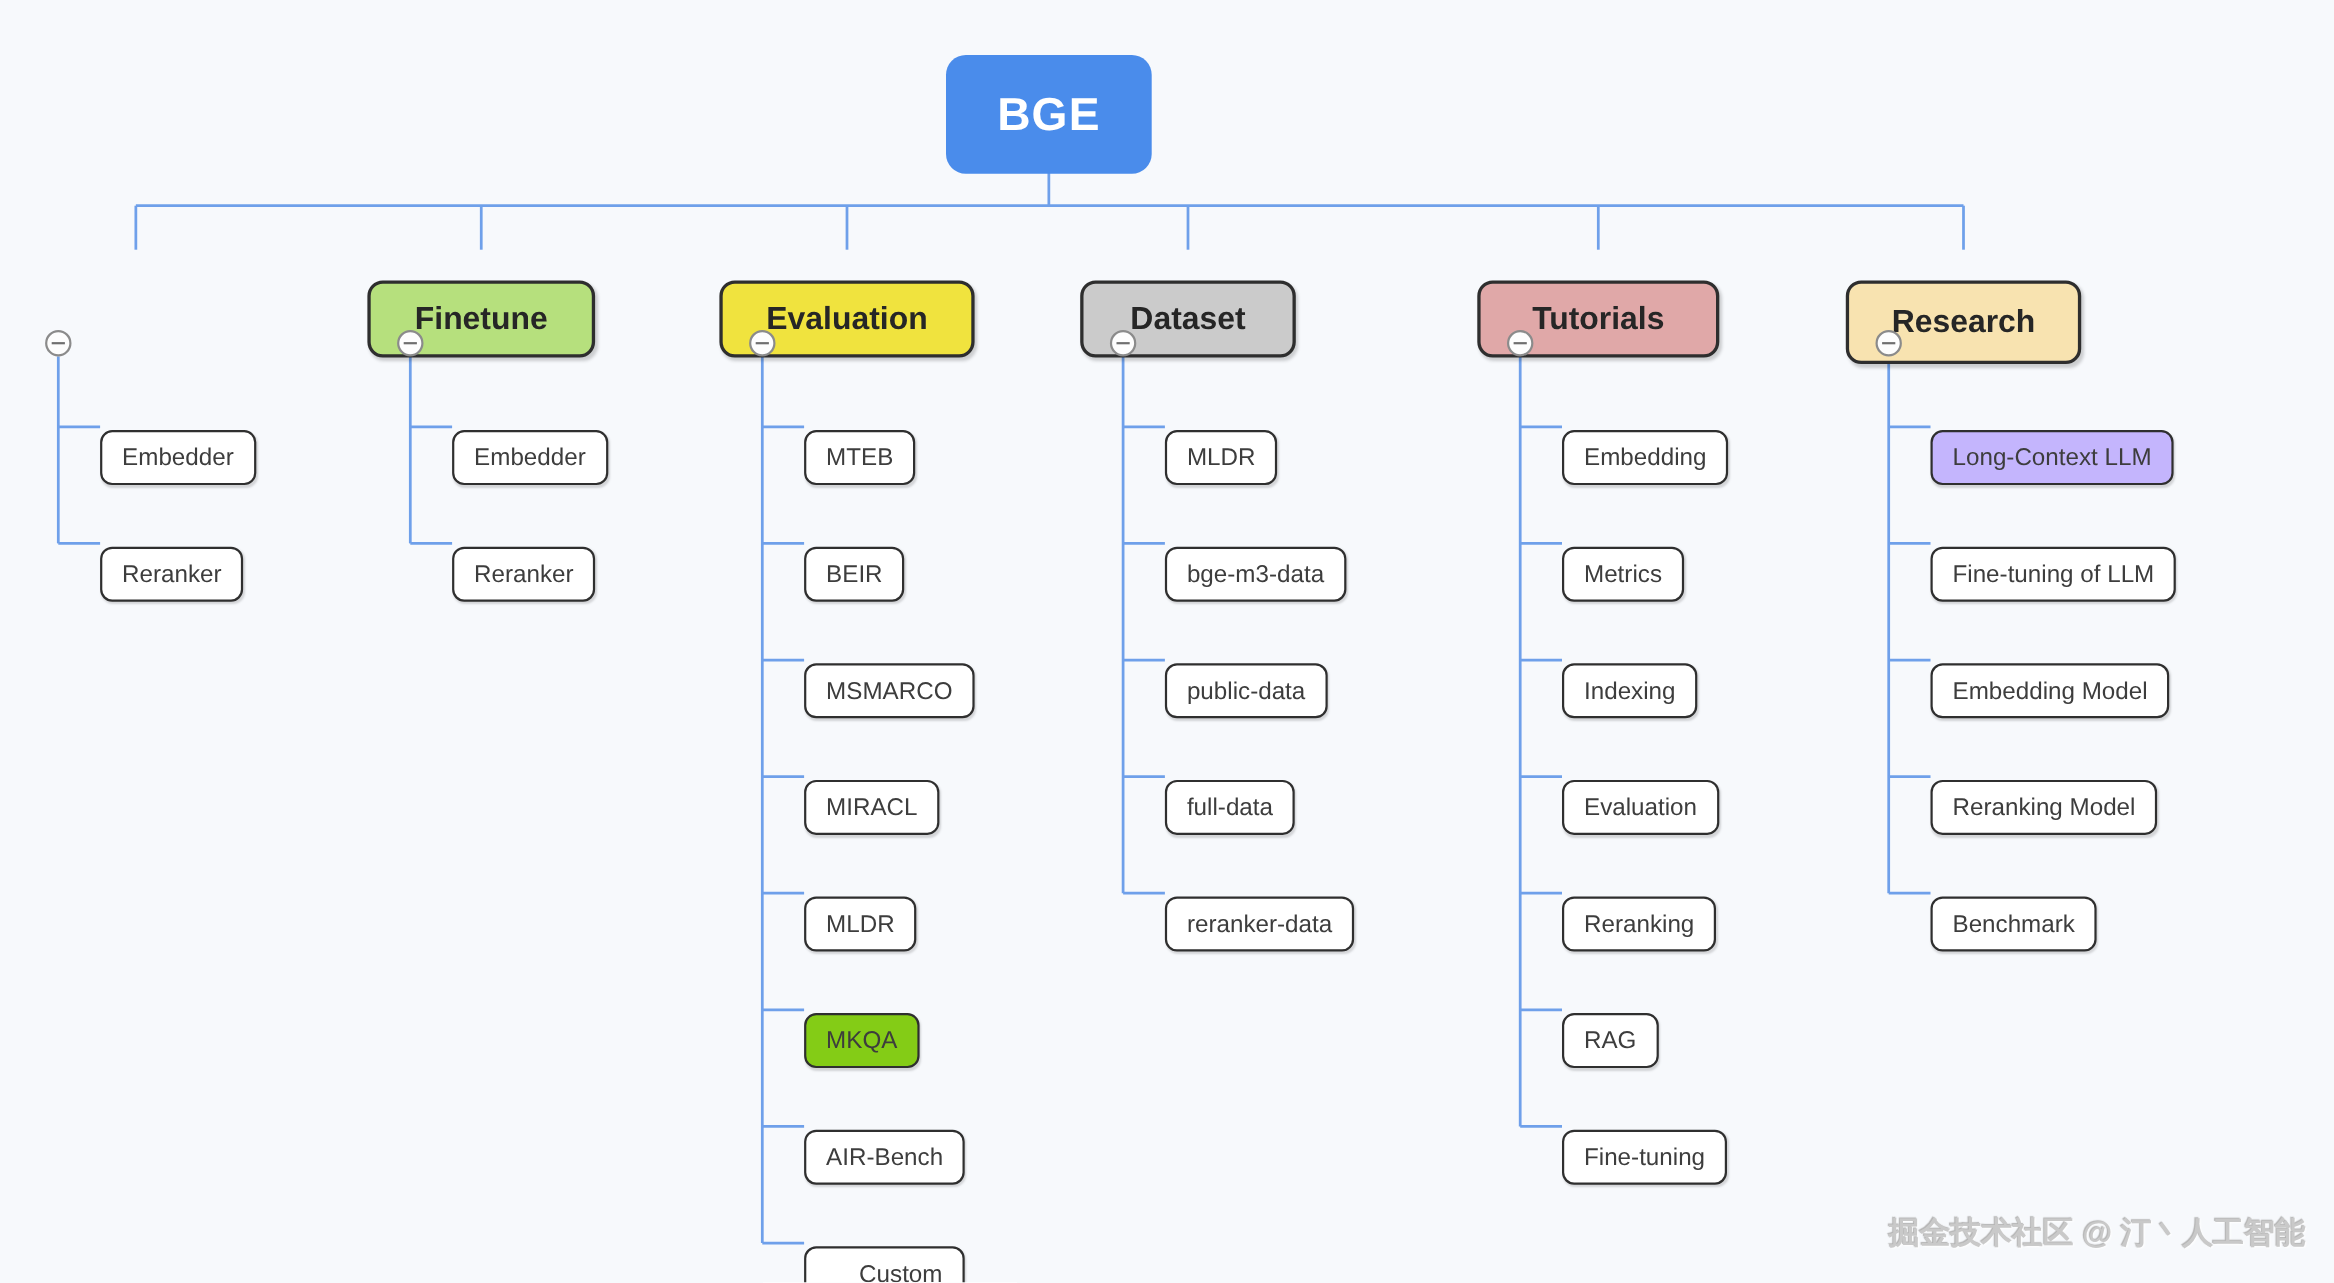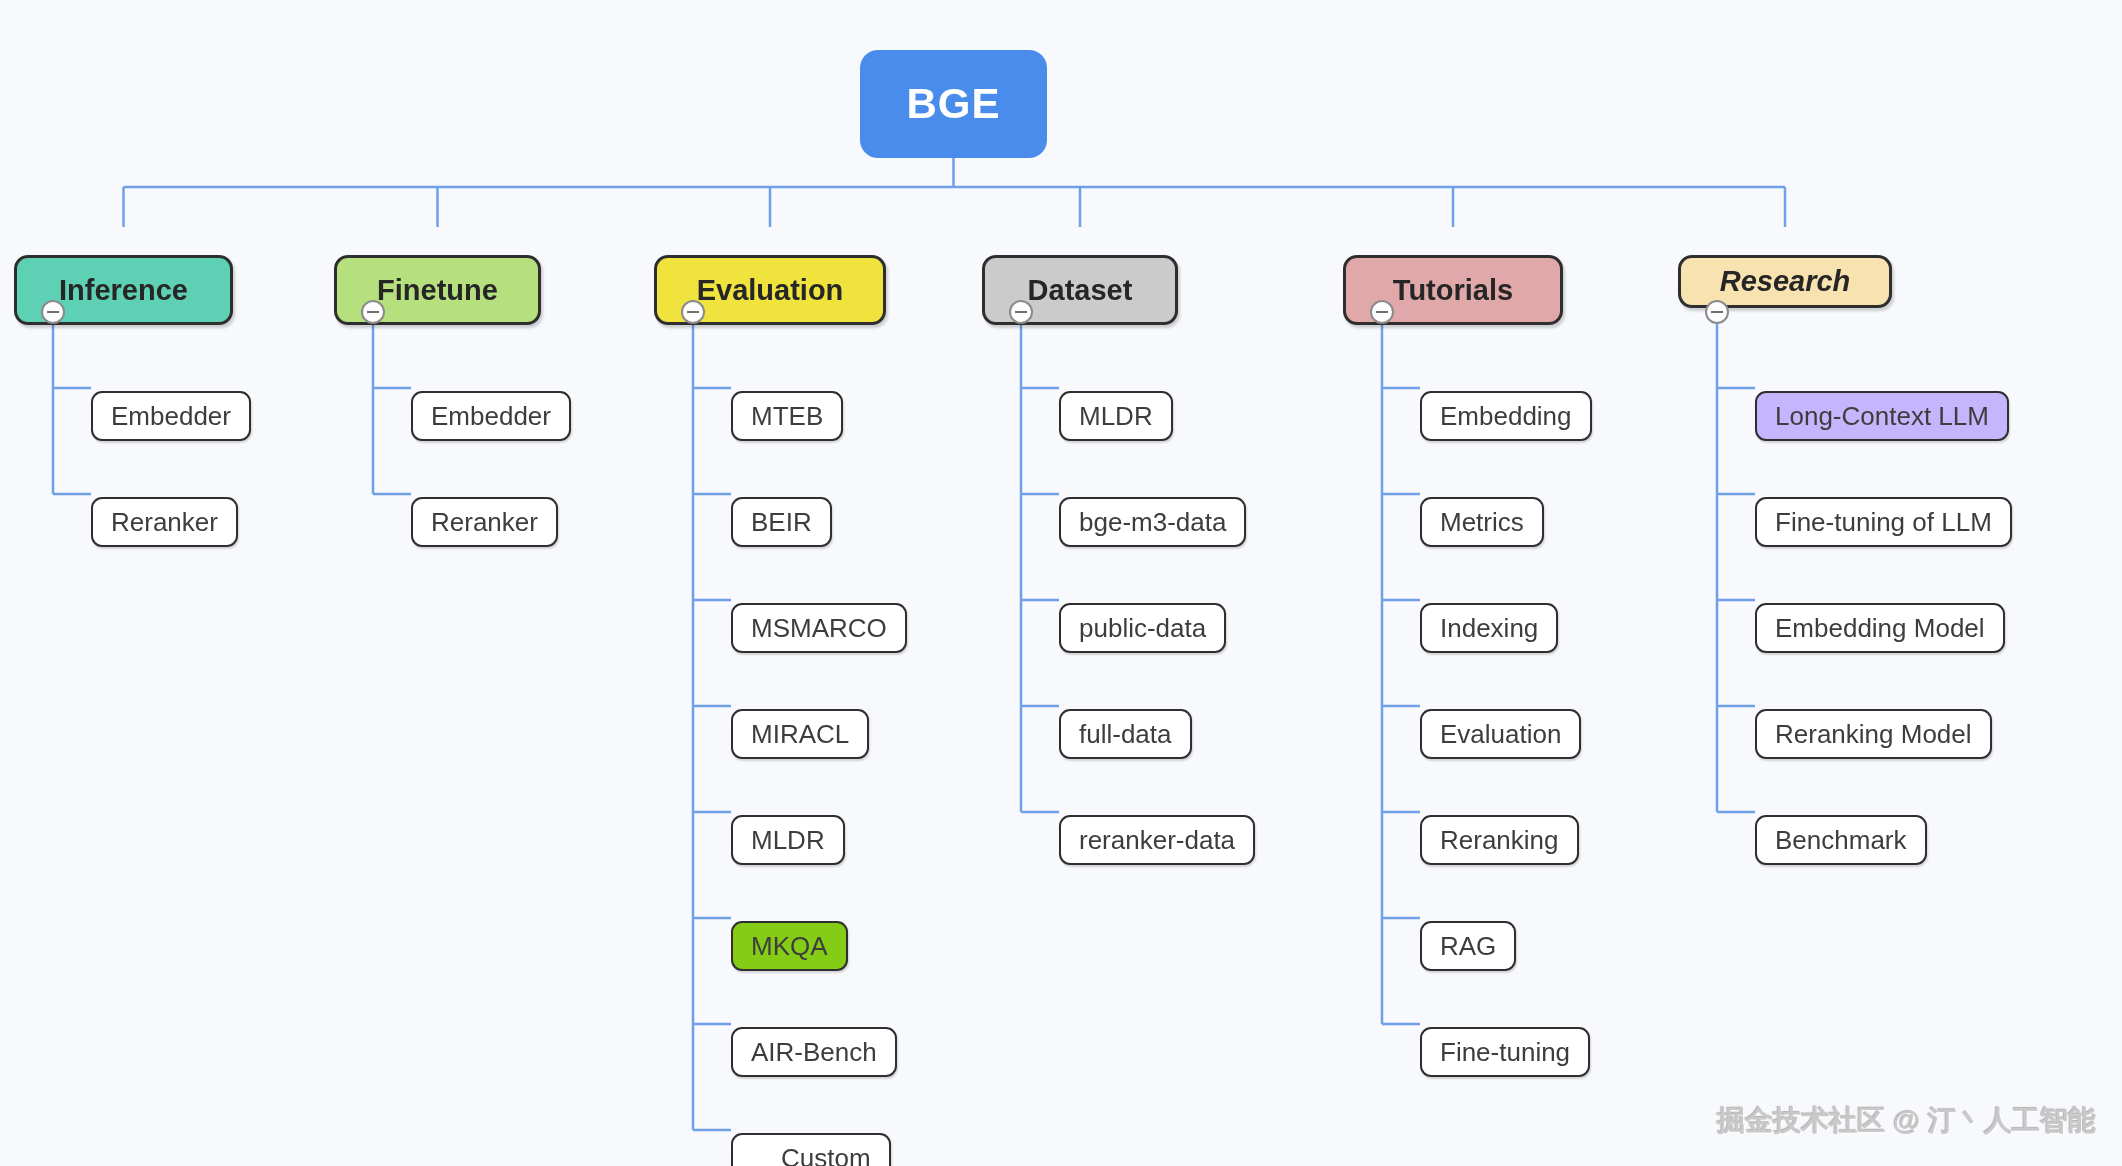--- a/index.html
+++ b/index.html
@@ -36,21 +36,21 @@
     font-size: 29px;
     font-weight: bold;
     color: #262626;
     box-shadow: 2px 3px 3px rgba(0,0,0,0.18);
   }
   .child-node {
     background: #ffffff;
     border: 2.5px solid #2f2f2f;
     border-radius: 11px;
     height: 50px;
-    font-size: 26px;
+    font-size: 22px;
     color: #3d3d3d;
     padding: 0 18px;
     box-shadow: 1px 2px 2px rgba(0,0,0,0.15);
   }
   .collapse {
     position: absolute;
     width: 24px;
     height: 24px;
     border-radius: 50%;
     background: #fdfdfd;
@@ -120,21 +120,20 @@
       <line x1="1382" y1="1024" x2="1420" y2="1024" stroke="#6fa0ea" stroke-width="2.5"></line>
       <line x1="1717" y1="324" x2="1717" y2="812" stroke="#6fa0ea" stroke-width="2.5"></line>
       <line x1="1717" y1="388" x2="1755" y2="388" stroke="#6fa0ea" stroke-width="2.5"></line>
       <line x1="1717" y1="494" x2="1755" y2="494" stroke="#6fa0ea" stroke-width="2.5"></line>
       <line x1="1717" y1="600" x2="1755" y2="600" stroke="#6fa0ea" stroke-width="2.5"></line>
       <line x1="1717" y1="706" x2="1755" y2="706" stroke="#6fa0ea" stroke-width="2.5"></line>
       <line x1="1717" y1="812" x2="1755" y2="812" stroke="#6fa0ea" stroke-width="2.5"></line>
     </svg>
   <div class="node root-node" id="root-node" style="left: 860px; top: 22px; width: 187px; height: 108px; background: rgb(74, 140, 235); color: rgb(255, 255, 255);">BGE</div>
   <div class="watermark" style="right: 26px; top: 1102px;">掘金技术社区 @ 汀丶人工智能</div>
-<div class="node branch-node" style="left: 14px; top: 227px; width: 219px; height: 70px; background: rgb(94, 208, 180); border-color: rgb(46, 46, 46);">Inference</div>
     <div class="collapse" style="left: 41px; top: 300px;"></div>
     <div class="node child-node" style="left: 91px; top: 363px; background: rgb(255, 255, 255); color: rgb(61, 61, 61);">Embedder</div>
     <div class="node child-node" style="left: 91px; top: 469px; background: rgb(255, 255, 255); color: rgb(61, 61, 61);">Reranker</div>
     <div class="node branch-node" style="left: 334px; top: 227px; width: 207px; height: 70px; background: rgb(182, 224, 125); border-color: rgb(46, 46, 46);">Finetune</div>
     <div class="collapse" style="left: 361px; top: 300px;"></div>
     <div class="node child-node" style="left: 411px; top: 363px; background: rgb(255, 255, 255); color: rgb(61, 61, 61);">Embedder</div>
     <div class="node child-node" style="left: 411px; top: 469px; background: rgb(255, 255, 255); color: rgb(61, 61, 61);">Reranker</div>
     <div class="node branch-node" style="left: 654px; top: 227px; width: 232px; height: 70px; background: rgb(240, 227, 62); border-color: rgb(46, 46, 46);">Evaluation</div>
     <div class="collapse" style="left: 681px; top: 300px;"></div>
     <div class="node child-node" style="left: 731px; top: 363px; background: rgb(255, 255, 255); color: rgb(61, 61, 61);">MTEB</div>
@@ -154,20 +153,20 @@
     <div class="node child-node" style="left: 1059px; top: 787px; background: rgb(255, 255, 255); color: rgb(61, 61, 61);">reranker-data</div>
     <div class="node branch-node" style="left: 1343px; top: 227px; width: 220px; height: 70px; background: rgb(224, 168, 168); border-color: rgb(46, 46, 46);">Tutorials</div>
     <div class="collapse" style="left: 1370px; top: 300px;"></div>
     <div class="node child-node" style="left: 1420px; top: 363px; background: rgb(255, 255, 255); color: rgb(61, 61, 61);">Embedding</div>
     <div class="node child-node" style="left: 1420px; top: 469px; background: rgb(255, 255, 255); color: rgb(61, 61, 61);">Metrics</div>
     <div class="node child-node" style="left: 1420px; top: 575px; background: rgb(255, 255, 255); color: rgb(61, 61, 61);">Indexing</div>
     <div class="node child-node" style="left: 1420px; top: 681px; background: rgb(255, 255, 255); color: rgb(61, 61, 61);">Evaluation</div>
     <div class="node child-node" style="left: 1420px; top: 787px; background: rgb(255, 255, 255); color: rgb(61, 61, 61);">Reranking</div>
     <div class="node child-node" style="left: 1420px; top: 893px; background: rgb(255, 255, 255); color: rgb(61, 61, 61);">RAG</div>
     <div class="node child-node" style="left: 1420px; top: 999px; background: rgb(255, 255, 255); color: rgb(61, 61, 61);">Fine-tuning</div>
-    <div class="node branch-node" style="left: 1678px; top: 227px; width: 214px; height: 53px; background: rgb(248, 227, 176); border-color: rgb(46, 46, 46); font-style: italic;">Research</div>
+    <div class="node branch-node" style="left: 1678px; top: 227px; width: 214px; height: 76px; background: rgb(248, 227, 176); border-color: rgb(46, 46, 46);">Research</div>
     <div class="collapse" style="left: 1705px; top: 300px;"></div>
     <div class="node child-node" style="left: 1755px; top: 363px; background: #c4b5fd; color: rgb(61, 61, 61);">Long-Context LLM</div>
     <div class="node child-node" style="left: 1755px; top: 469px; background: rgb(255, 255, 255); color: rgb(61, 61, 61);">Fine-tuning of LLM</div>
     <div class="node child-node" style="left: 1755px; top: 575px; background: rgb(255, 255, 255); color: rgb(61, 61, 61);">Embedding Model</div>
     <div class="node child-node" style="left: 1755px; top: 681px; background: rgb(255, 255, 255); color: rgb(61, 61, 61);">Reranking Model</div>
     <div class="node child-node" style="left: 1755px; top: 787px; background: rgb(255, 255, 255); color: rgb(61, 61, 61);">Benchmark</div>
   </div>
 
 </body></html>

